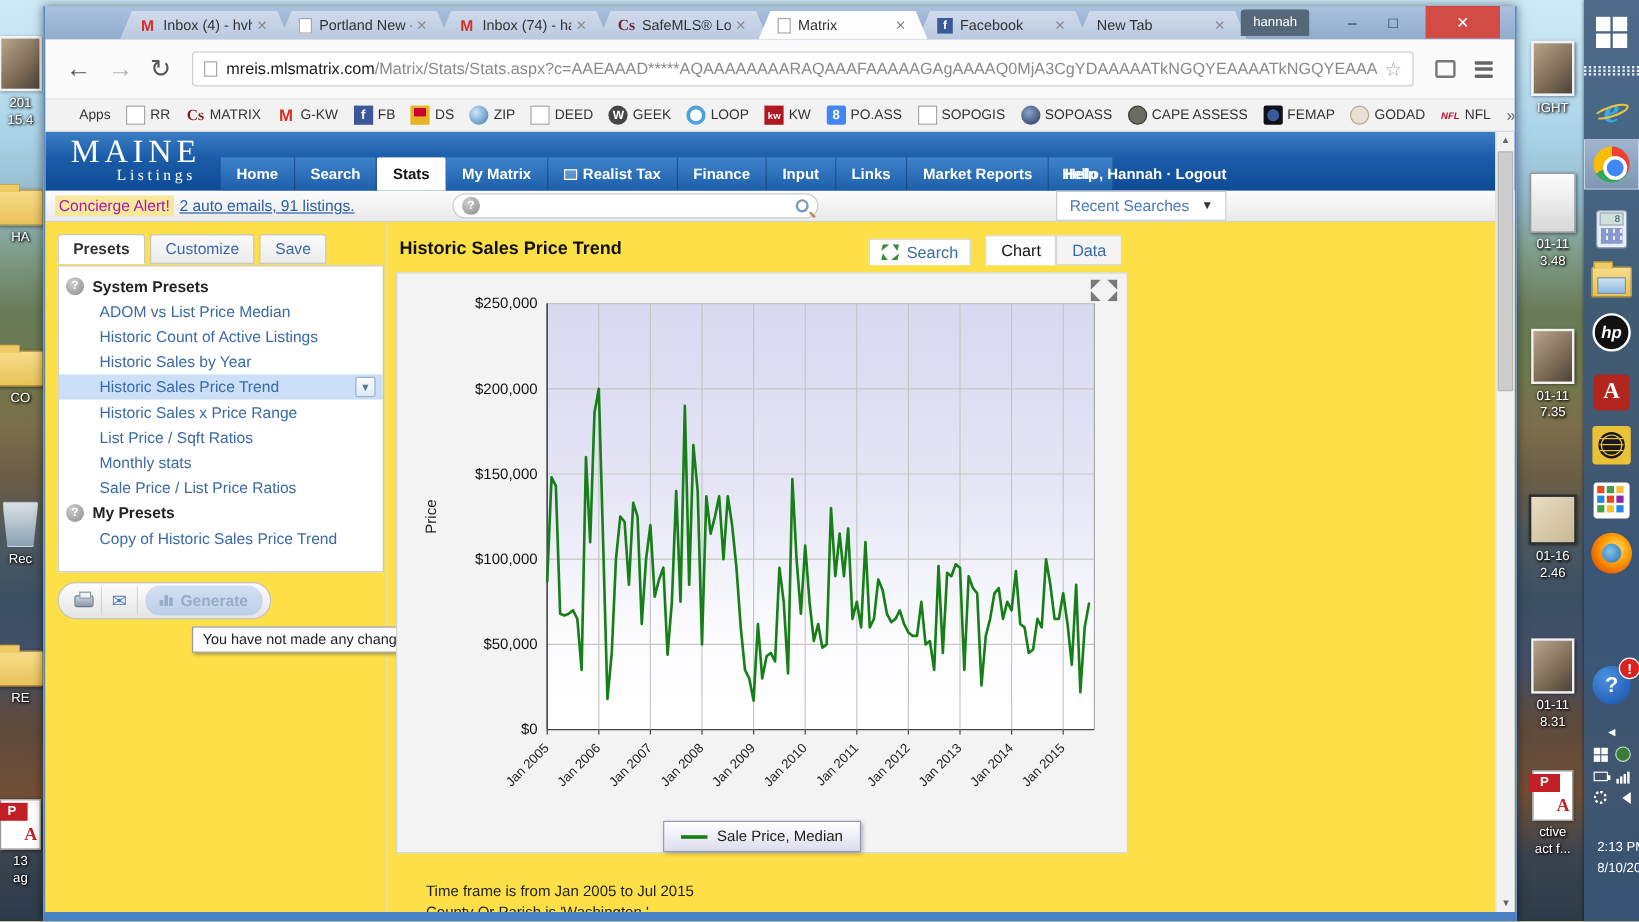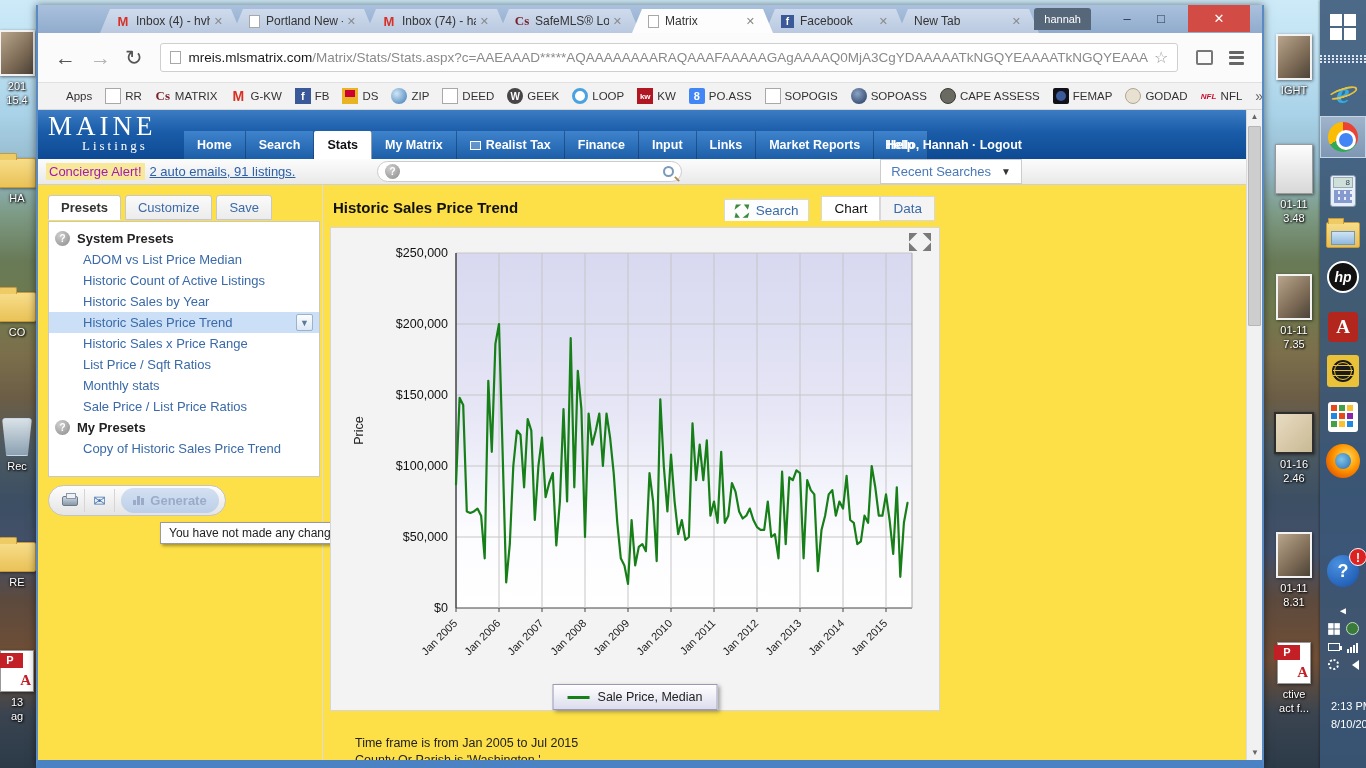--- a/index.html
+++ b/index.html
@@ -124,21 +124,21 @@
   .bi-navy { width:15px; height:15px; border-radius:50%; background:radial-gradient(circle at 40% 35%,#8aa3c4,#21355c); }
   .bi-cape { width:15px; height:15px; border-radius:50%; background:#6a6a62; border:1px solid #3a3a35; }
   .bi-femap { width:15px; height:15px; background:#101018; border-radius:2px; position:relative; }
   .bi-femap:before { content:""; position:absolute; inset:3px; border-radius:50%; background:#3a5a9a; }
   .bi-godad { width:15px; height:15px; background:#e8e0d0; border-radius:50%; border:1px solid #b0a890; }
   .bi-nfl { color:#c8102e; font-size:8px; font-weight:bold; font-style:italic; }
   #bm-overflow { margin-left:auto; color:#666; font-size:14px; cursor:pointer; }
 
   
   #site-nav { position:relative; height:49px; background:linear-gradient(180deg,#3b7cc4 0%,#1a5ca8 45%,#0e4a94 100%); }
-  #logo { position:absolute; left:10px; top:3px; color:#fff; cursor:pointer; }
+  #logo { position:absolute; left:21px; top:3px; color:#fff; cursor:pointer;text-align:center; }
   #logo .l1 { font-family:"Liberation Serif",serif; font-size:27px; letter-spacing:4px; line-height:26px; }
   #logo .l2 { font-family:"Liberation Serif",serif; font-size:13px; letter-spacing:3px; margin-left:34px; line-height:13px; }
   #nav-menu { position:absolute; left:146px; bottom:0; display:flex; height:28px; }
   .nav-item { display:flex; align-items:center; padding:0 13px; color:#fff; font-size:12.5px; font-weight:bold; border-right:1px solid rgba(10,40,80,.45); background:linear-gradient(180deg,#3f83cc,#1c5fa8); cursor:pointer; }
   .nav-item.active { background:#fff; color:#111; border-radius:2px 2px 0 0; }
   .rt-ic { width:11px; height:9px; border:1px solid #fff; background:rgba(255,255,255,.25); margin-right:5px; }
   #greeting { position:absolute; right:240px; bottom:7px; color:#fff; font-size:12.5px; font-weight:bold; }
 
   
   #concierge-bar { position:relative; height:26px; background:linear-gradient(180deg,#fcfcfc,#e9e9e9); border-bottom:1px solid #cfcfcf; display:flex; align-items:center; font-size:13px; }
@@ -230,21 +230,21 @@
         <div class="dlabel">
           <div>Rec</div>
         </div>
       </div>
       <div class="desk-icon" style="left: 0px; top: 534px; width: 34px;">
         <div class="di-folder"></div>
         <div class="dlabel">
           <div>RE</div>
         </div>
       </div>
-      <div class="desk-icon" style="left: 0px; top: 650px; width: 34px;">
+      <div class="desk-icon" style="left: 0px; top: 666px; width: 34px;">
         <div class="di-pdf"></div>
         <div class="dlabel">
           <div>13</div>
           <div>ag</div>
         </div>
       </div>
     </div>
   <div id="desktop-right">
       <div class="desk-icon" style="left: 1268px; top: 34px; width: 52px;">
         <div class="di-image"></div>

